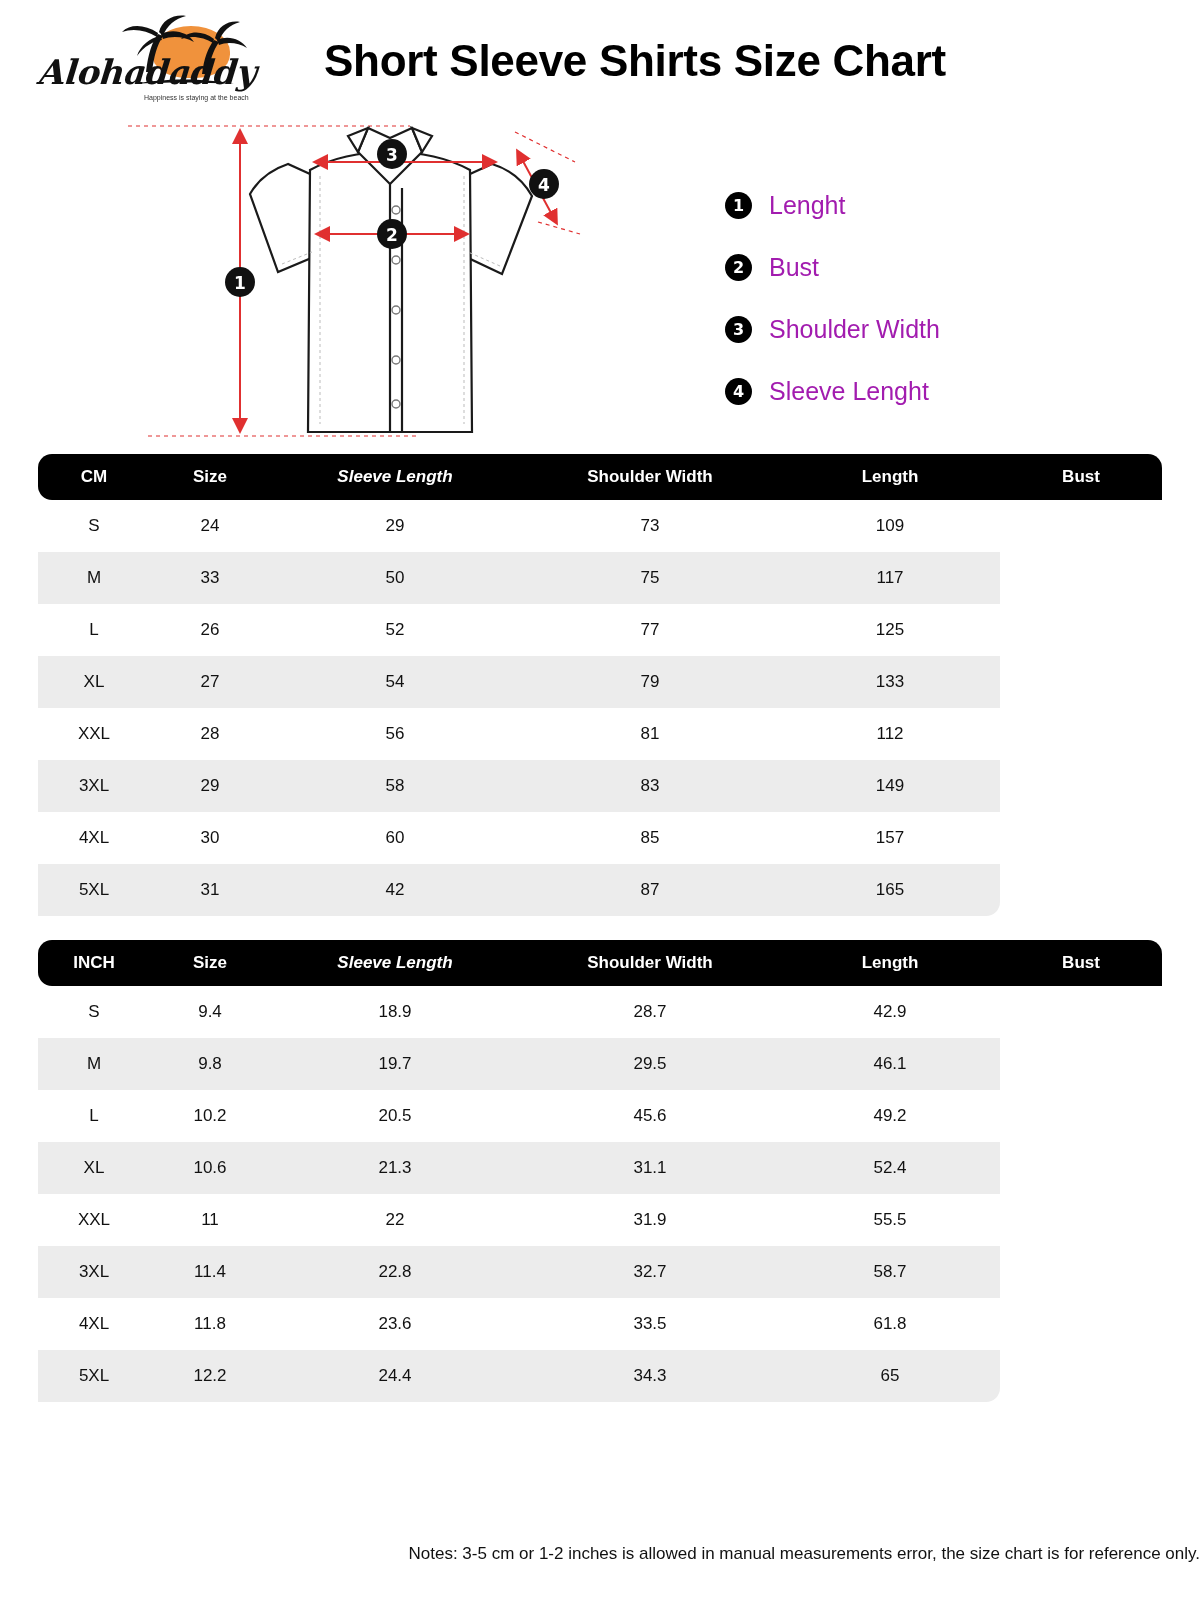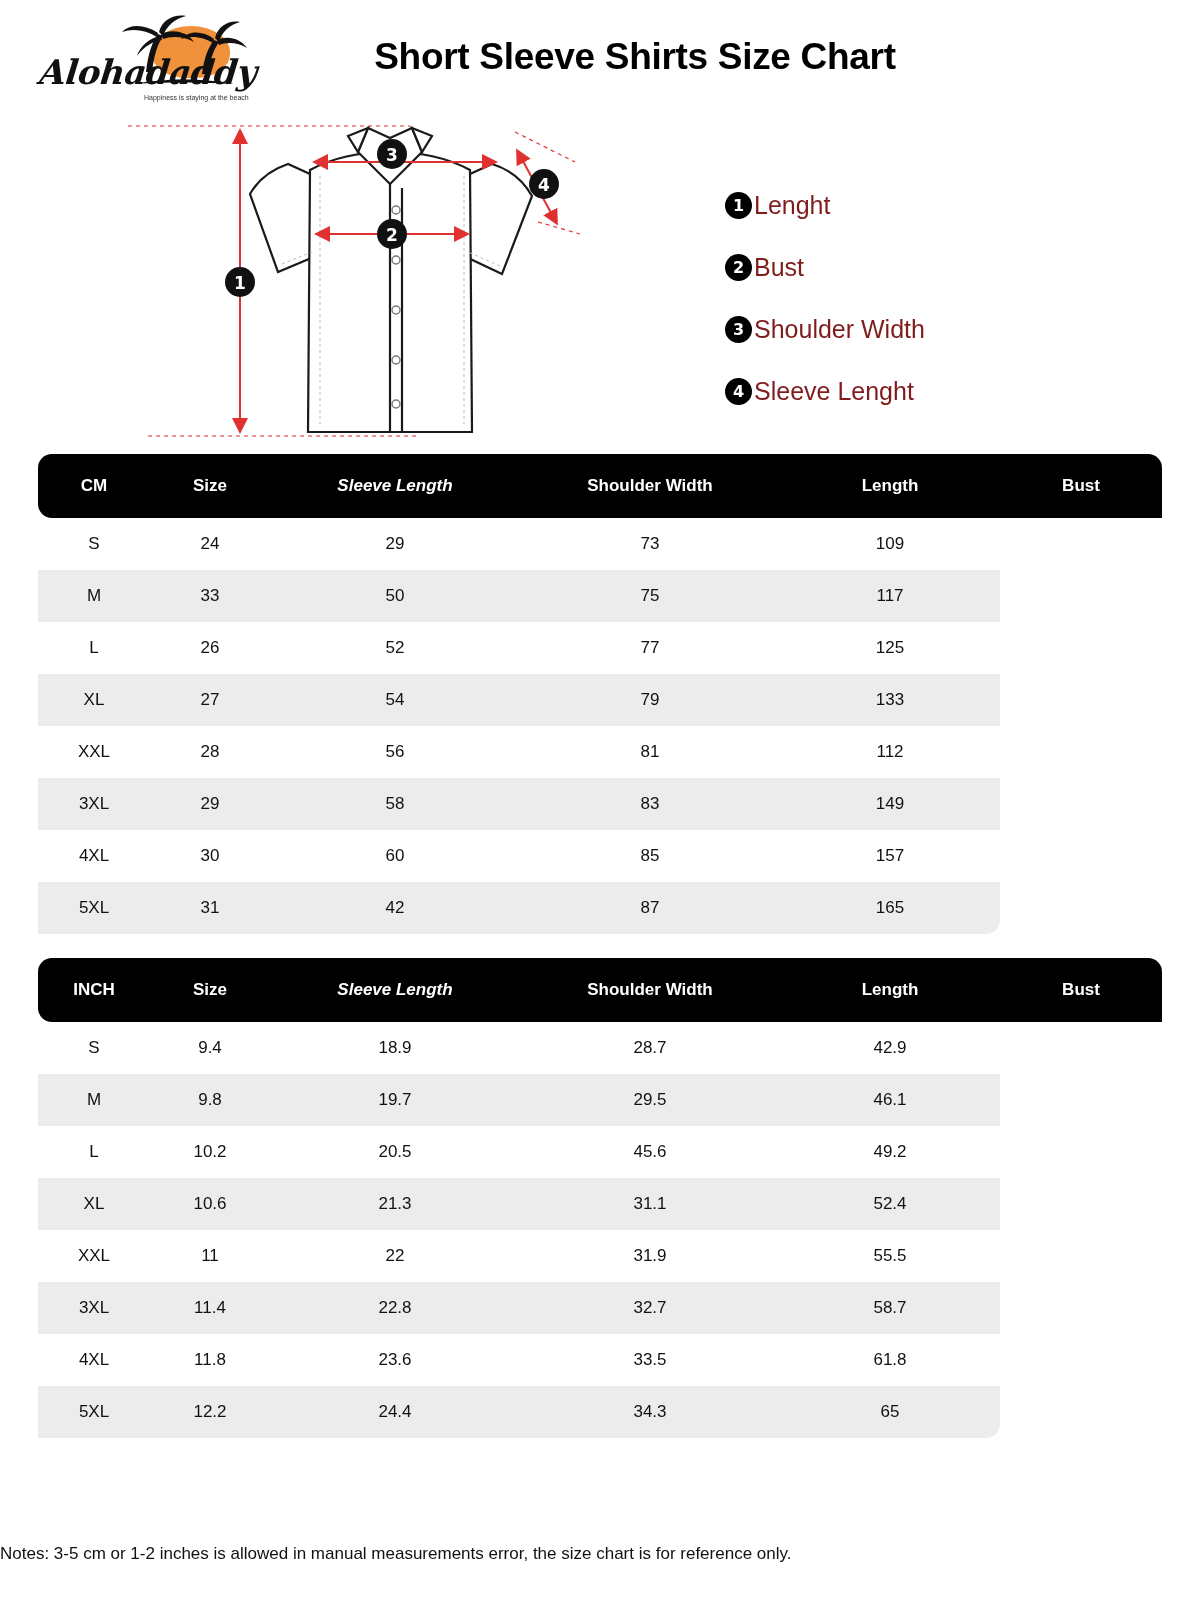--- a/index.html
+++ b/index.html
@@ -57,21 +57,21 @@
     background: #f0923c;
     border-radius: 50% 50% 45% 45%;
   }
 
   .page-title {
     position: absolute;
     left: 0;
     right: 0;
     top: 36px;
     text-align: center;
-    font-size: 37px;
+    font-size: 44px;
     font-weight: bold;
     letter-spacing: -0.3px;
     padding-left: 70px;
   }
 
   
   .diagram {
     position: relative;
     height: 340px;
     margin-top: 4px;
@@ -99,23 +99,23 @@
     background: #000;
     color: #fff;
     font-size: 16px;
     font-weight: bold;
     display: flex;
     align-items: center;
     justify-content: center;
     font-family: "DejaVu Sans", sans-serif;
   }
   .legend-label {
-    margin-left: 2px;
+    margin-left: 17px;
     font-size: 25px;
-    color: #7f1d1d;
+    color: #a21caf;
   }
 
   
   .table-wrap {
     position: relative;
     margin: 0 38px;
   }
   table.size-table {
     width: 1124px;
     border-collapse: collapse;
@@ -132,21 +132,21 @@
     font-size: 30px;
     font-weight: bold;
     text-align: center;
     vertical-align: middle;
     border-top-left-radius: 14px;
     border-bottom-left-radius: 14px;
   }
   .hdr th {
     background: #000;
     color: #fff;
-    height: 64px;
+    height: 46px;
     font-size: 17px;
     font-weight: bold;
     text-align: center;
   }
   .hdr th.first-hdr {
     background: #000;
   }
   .hdr th.last-hdr {
     border-top-right-radius: 14px;
   }
@@ -167,21 +167,21 @@
   .col-sleeve { width: 250px; font-style: italic; }
   .col-shoulder { width: 260px; }
   .col-length { width: 220px; }
   .col-bust { width: 162px; }
 
   .notes {
     position: absolute;
     left: 0;
     right: 0;
     bottom: 36px;
-    text-align: left;
+    text-align: right;
     font-size: 17px;
     color: #111;
   }
 
   .spacer-24 { height: 24px; }
 </style>
 </head>
 <body>
 
 <div class="header">

